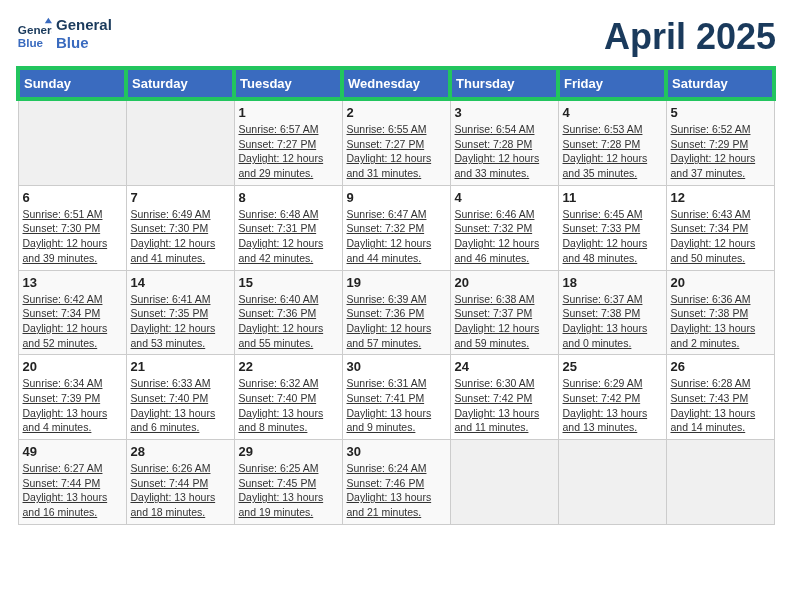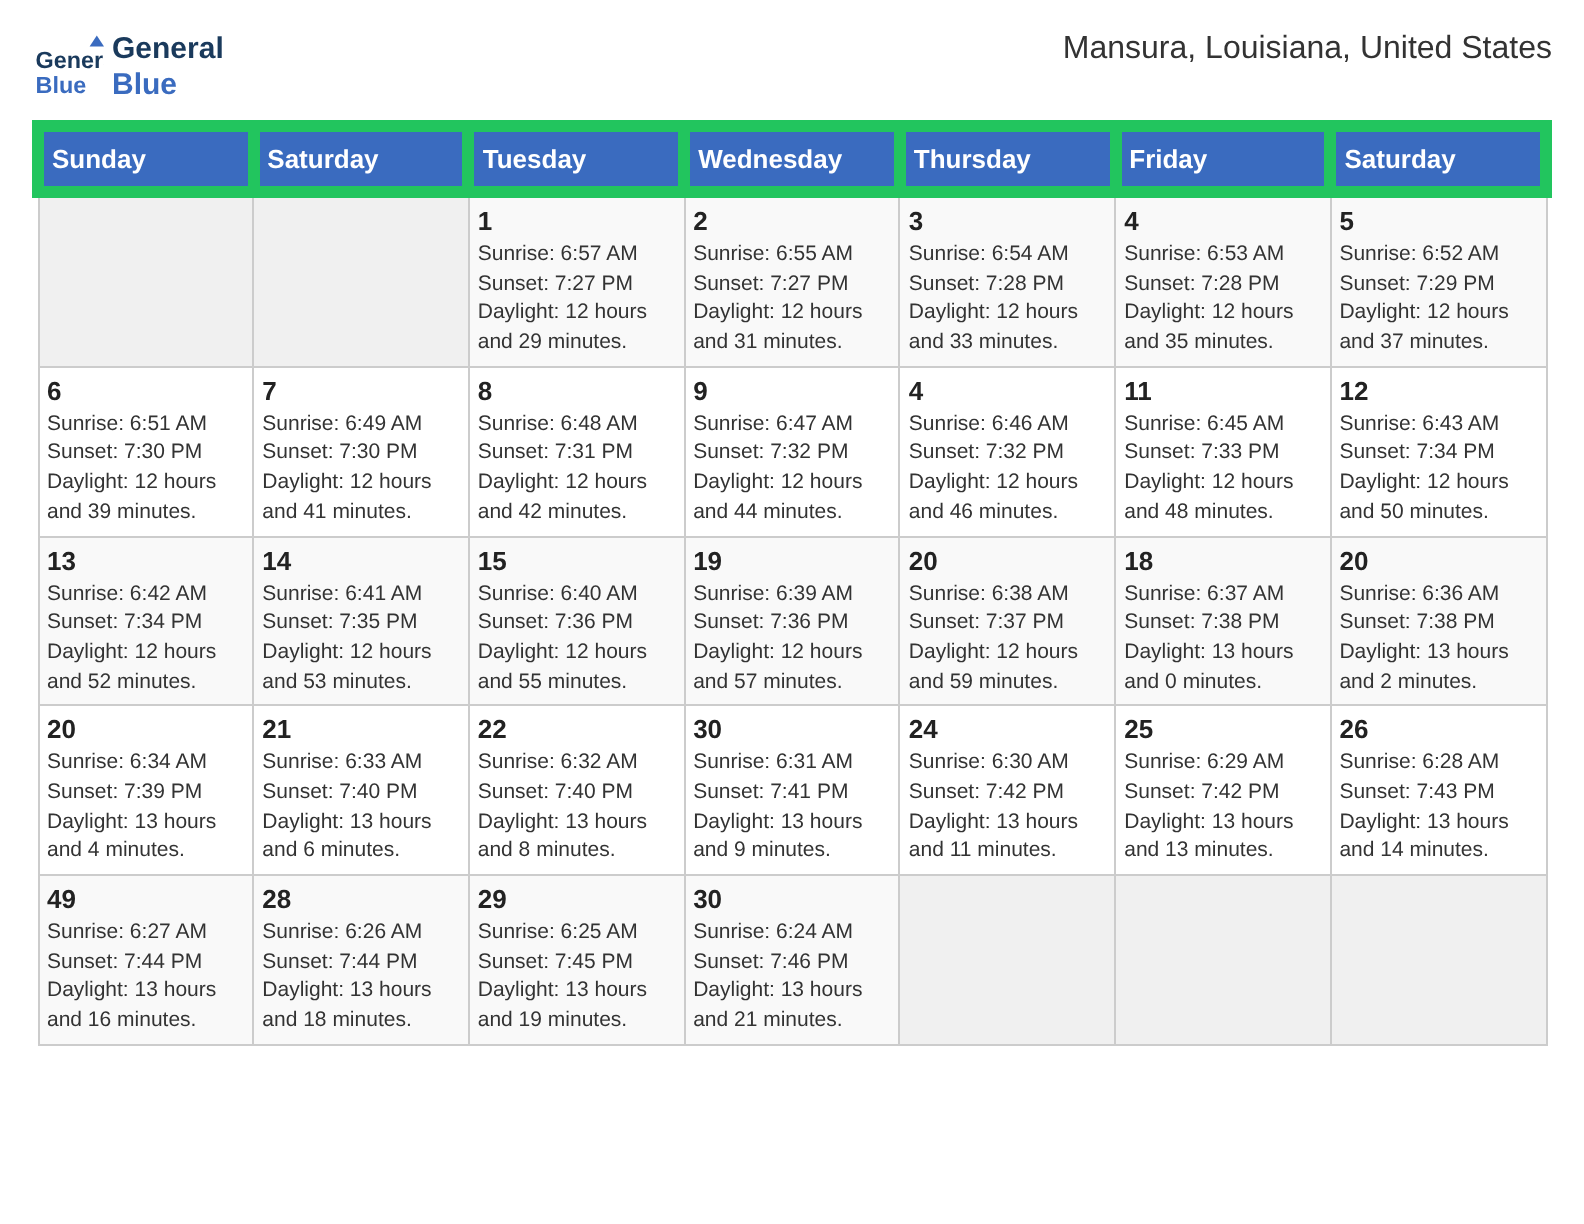--- a/index.html
+++ b/index.html
@@ -42,21 +42,21 @@
       border-collapse: collapse;
       font-size: 11px;
     }
     thead tr th {
       background: #3a6bbf;
       color: #fff;
       padding: 6px 4px;
       text-align: left;
       font-size: 13px;
       font-weight: bold;
-      border: 6px solid #22c55e;
+      border: 4px solid #22c55e;
     }
     tbody tr td {
       border: 1px solid #ccc;
       vertical-align: top;
       padding: 4px;
       width: 108px;
       min-height: 80px;
       background: #fff;
     }
     tbody tr:nth-child(odd) td {
@@ -66,20 +66,21 @@
       font-size: 13px;
       font-weight: bold;
       color: #222;
       display: block;
       margin-bottom: 2px;
     }
     .day-detail {
       color: #333;
       font-size: 10.5px;
       line-height: 1.4;
+      text-decoration: underline;
     }
     .empty-cell {
       background: #f0f0f0 !important;
     }
   </style>
 </head>
 <body>
 
 <div class="header-area">
   <div class="logo">
@@ -87,21 +88,21 @@
       <text x="2" y="20" font-size="13" font-weight="bold" fill="#1a3a5c">General</text>
       <text x="2" y="34" font-size="13" font-weight="bold" fill="#3a6bbf">Blue</text>
       <polygon points="32,8 40,8 36,2" fill="#3a6bbf"></polygon>
     </svg>
     <div style="line-height:1.2;">
       <div style="font-size:15px;font-weight:bold;color:#1a3a5c;">General</div>
       <div style="font-size:15px;font-weight:bold;color:#3a6bbf;">Blue</div>
     </div>
   </div>
   <div class="title-area">
-    <div class="location-title">Mansura, Louisiana, United States</div>
+    <div class="month-title">April 2025</div>
   </div>
 </div>
 
 <table>
   <thead>
     <tr>
     <th>Sunday</th>
         <th>Saturday</th>
         <th>Tuesday</th>
         <th>Wednesday</th>

